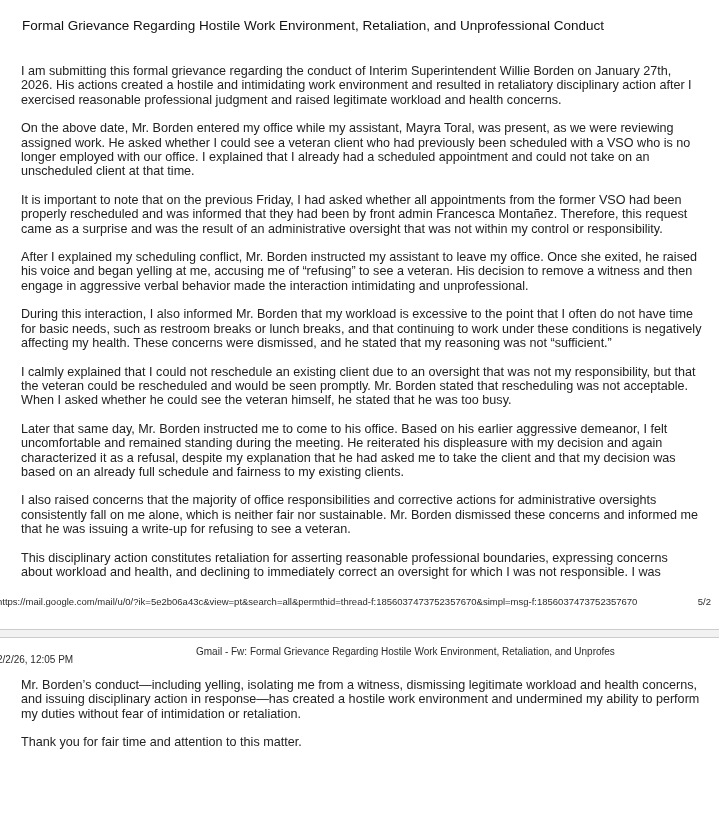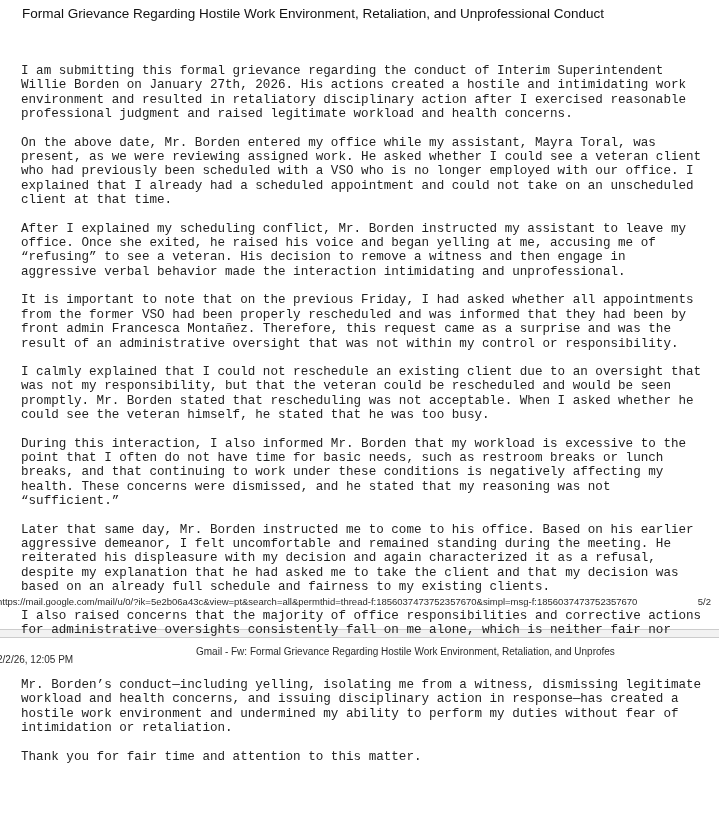--- a/index.html
+++ b/index.html
@@ -18,40 +18,39 @@
   }
   
   .page-1 {
     position: relative;
     width: 719px;
     height: 629px;
     background: #ffffff;
   }
   .subject {
     position: absolute;
-    top: 6px;
+    top: 18px;
     left: 22px;
     font-size: 13.5px;
     font-weight: 400;
     color: #111111;
     margin: 0;
     white-space: nowrap;
   }
   .page1-body {
     position: absolute;
     top: 64px;
     left: 21px;
     width: 681px;
   }
   .para {
     margin: 0 0 14px 0;
     font-size: 12.6px;
     line-height: 14.4px;
     color: #222222;
-    font-family: Liberation Mono, monospace;
   }
   .page1-footer {
     position: absolute;
     top: 596px;
     left: 0;
     width: 711px;
     display: flex;
     justify-content: space-between;
     align-items: flex-start;
     font-size: 9.5px;
@@ -109,26 +108,27 @@
 <body>
 
 <div class="viewport">
 
   <div class="page-1">
     <h1 class="subject">Formal Grievance Regarding Hostile Work Environment, Retaliation, and Unprofessional Conduct</h1>
 
     <div class="page1-body">
       <p class="para">I am submitting this formal grievance regarding the conduct of Interim Superintendent Willie Borden on January 27th, 2026. His actions created a hostile and intimidating work environment and resulted in retaliatory disciplinary action after I exercised reasonable professional judgment and raised legitimate workload and health concerns.</p>
       <p class="para">On the above date, Mr. Borden entered my office while my assistant, Mayra Toral, was present, as we were reviewing assigned work. He asked whether I could see a veteran client who had previously been scheduled with a VSO who is no longer employed with our office. I explained that I already had a scheduled appointment and could not take on an unscheduled client at that time.</p>
+      <p class="para">It is important to note that on the previous Friday, I had asked whether all appointments from the former VSO had been properly rescheduled and was informed that they had been by front admin Francesca Montañez. Therefore, this request came as a surprise and was the result of an administrative oversight that was not within my control or responsibility.</p>
       <p class="para">After I explained my scheduling conflict, Mr. Borden instructed my assistant to leave my office. Once she exited, he raised his voice and began yelling at me, accusing me of “refusing” to see a veteran. His decision to remove a witness and then engage in aggressive verbal behavior made the interaction intimidating and unprofessional.</p>
-      <p class="para">It is important to note that on the previous Friday, I had asked whether all appointments from the former VSO had been properly rescheduled and was informed that they had been by front admin Francesca Montañez. Therefore, this request came as a surprise and was the result of an administrative oversight that was not within my control or responsibility.</p>
+      <p class="para">During this interaction, I also informed Mr. Borden that my workload is excessive to the point that I often do not have time for basic needs, such as restroom breaks or lunch breaks, and that continuing to work under these conditions is negatively affecting my health. These concerns were dismissed, and he stated that my reasoning was not “sufficient.”</p>
       <p class="para">I calmly explained that I could not reschedule an existing client due to an oversight that was not my responsibility, but that the veteran could be rescheduled and would be seen promptly. Mr. Borden stated that rescheduling was not acceptable. When I asked whether he could see the veteran himself, he stated that he was too busy.</p>
-      <p class="para">During this interaction, I also informed Mr. Borden that my workload is excessive to the point that I often do not have time for basic needs, such as restroom breaks or lunch breaks, and that continuing to work under these conditions is negatively affecting my health. These concerns were dismissed, and he stated that my reasoning was not “sufficient.”</p>
       <p class="para">Later that same day, Mr. Borden instructed me to come to his office. Based on his earlier aggressive demeanor, I felt uncomfortable and remained standing during the meeting. He reiterated his displeasure with my decision and again characterized it as a refusal, despite my explanation that he had asked me to take the client and that my decision was based on an already full schedule and fairness to my existing clients.</p>
       <p class="para">I also raised concerns that the majority of office responsibilities and corrective actions for administrative oversights consistently fall on me alone, which is neither fair nor sustainable. Mr. Borden dismissed these concerns and informed me that he was issuing a write-up for refusing to see a veteran.</p>
+      <p class="para">This disciplinary action constitutes retaliation for asserting reasonable professional boundaries, expressing concerns about workload and health, and declining to immediately correct an oversight for which I was not responsible. I was</p>
     </div>
 
     <div class="page1-footer">
       <span class="footer-url">https://mail.google.com/mail/u/0/?ik=5e2b06a43c&amp;view=pt&amp;search=all&amp;permthid=thread-f:1856037473752357670&amp;simpl=msg-f:1856037473752357670</span>
       <span class="footer-page">5/2</span>
     </div>
   </div>
 
   <div class="page-separator"></div>
 

